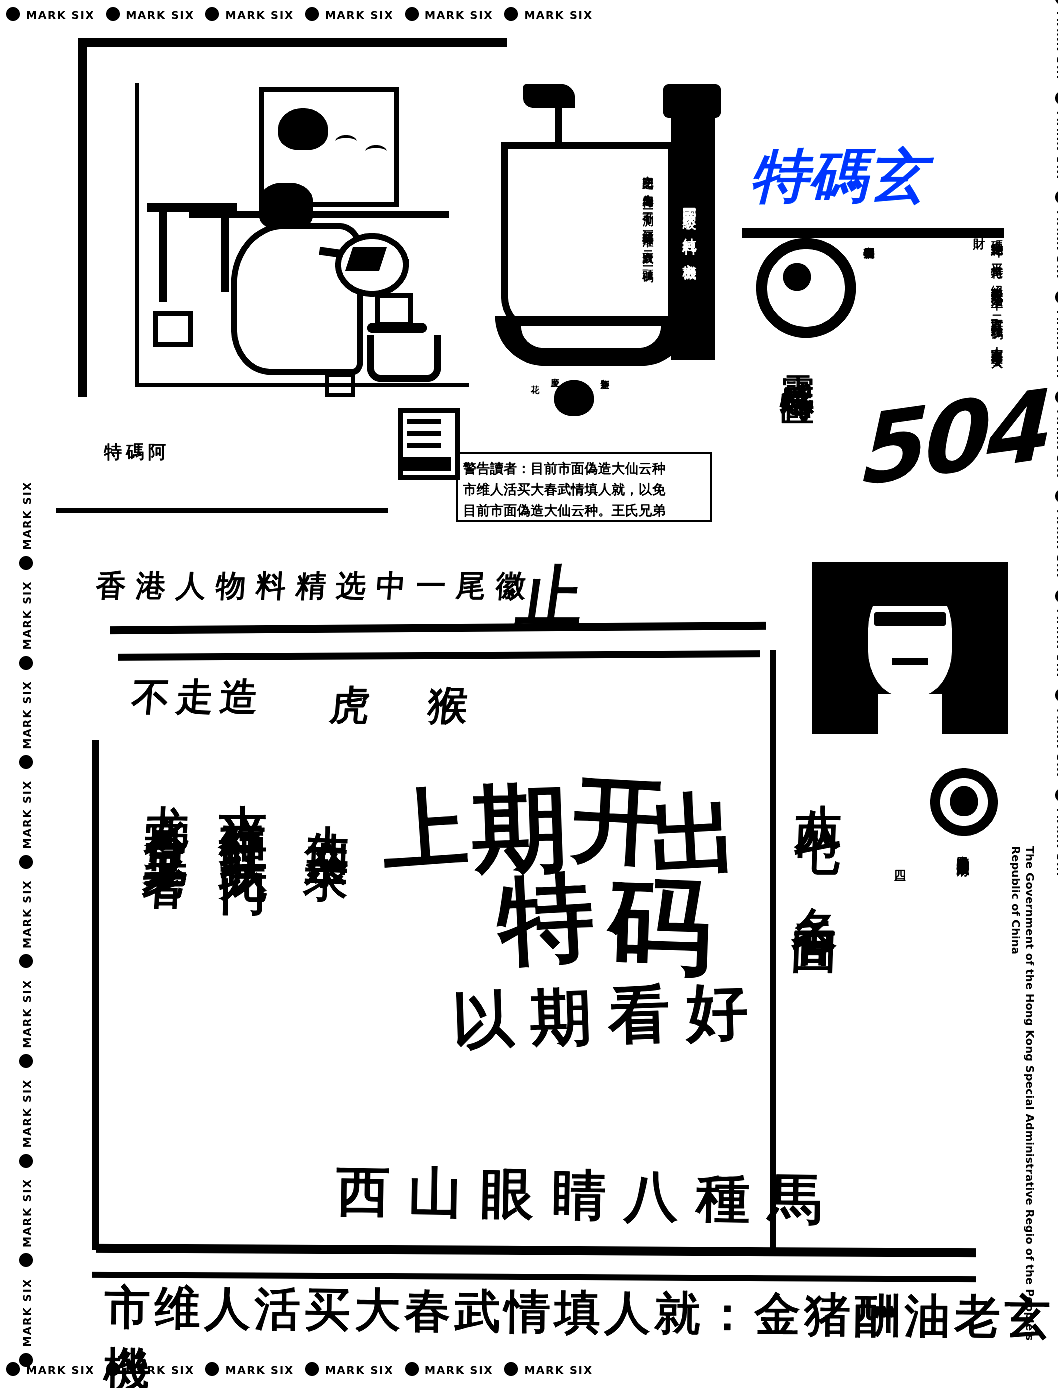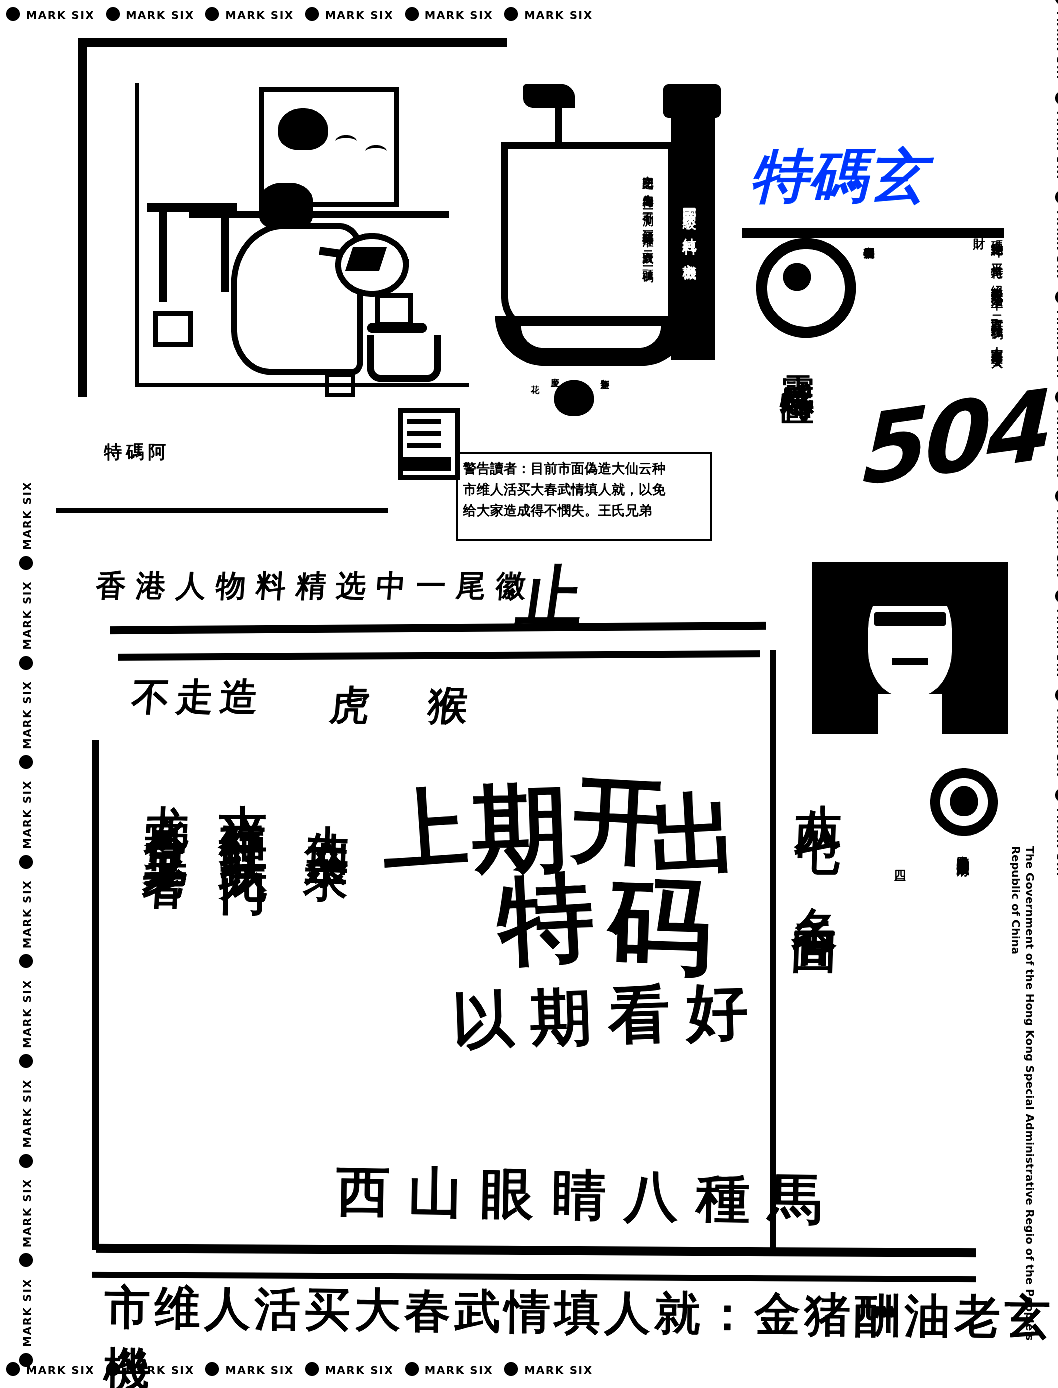--- a/index.html
+++ b/index.html
@@ -443,21 +443,21 @@
   }
   #stamp-icon .base {
     position: absolute;
     left: -4px; top: 44px;
     width: 52px; height: 14px;
     background: #000;
   }
   #warn-box {
     position: absolute;
     left: 456px; top: 452px;
-    width: 256px; height: 89px;
+    width: 256px; height: 70px;
     border: 2px solid #000;
     padding: 4px 5px;
     box-sizing: border-box;
     font-size: 13.5px;
     font-weight: bold;
     line-height: 1.55;
     color: #000;
     letter-spacing: 0px;
   }
 
@@ -824,21 +824,21 @@
 
   <div id="stamp-icon">
     <div class="bar" style="top:6px;"></div>
     <div class="bar" style="top:18px;"></div>
     <div class="bar" style="top:30px;"></div>
     <div class="base"></div>
   </div>
   <div id="warn-box">
     <div>警告讀者：目前市面偽造大仙云种</div>
     <div>市维人活买大春武情填人就，以免</div>
-    <div>给大家造成得不憫失。王氏兄弟</div>
+    <div>目前市面偽造大仙云种。王氏兄弟</div>
   </div>
 
   <div id="portrait">
     <div class="face"></div>
     <div class="hair"></div>
     <div class="glasses"></div>
     <div class="mouth"></div>
     <div class="neck"></div>
   </div>
 

